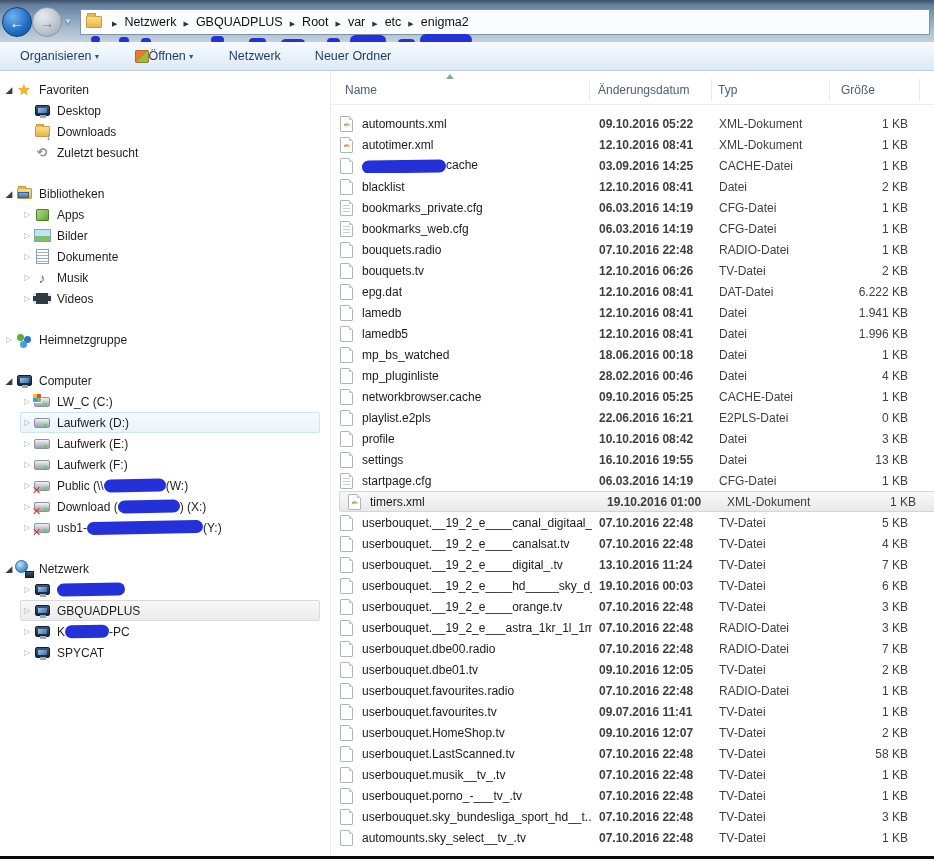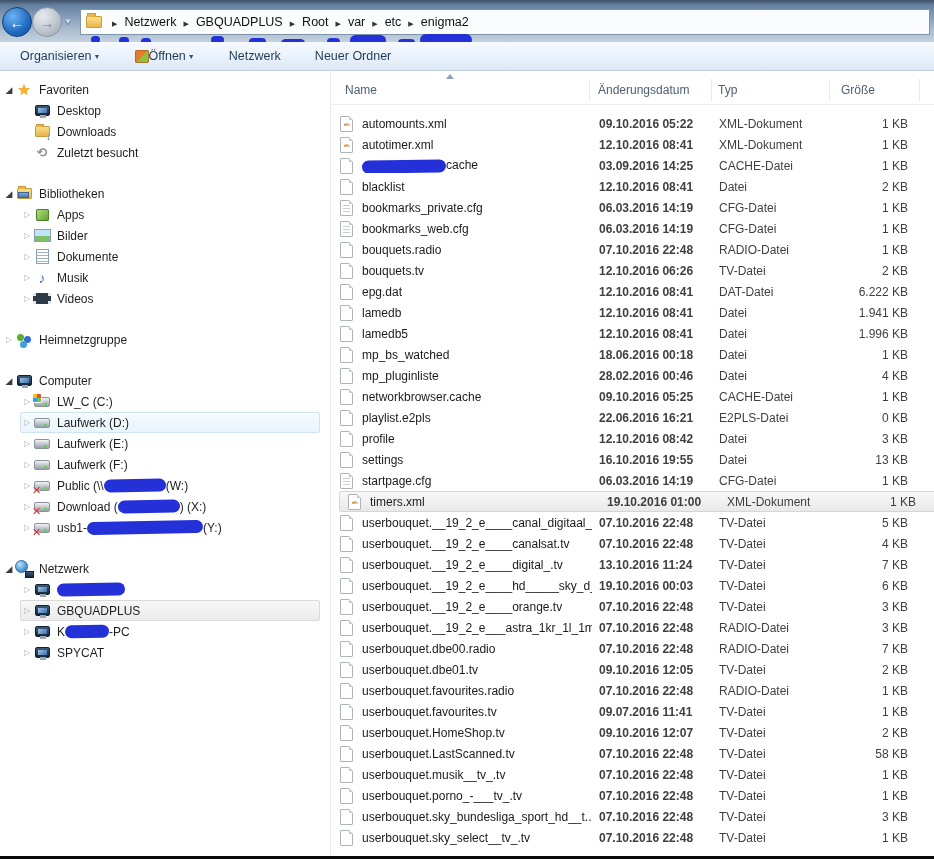--- a/index.html
+++ b/index.html
@@ -478,21 +478,21 @@
           <div class="f-row">
             <span class="fi fi-plain"></span>
             <div class="c-name">playlist.e2pls</div>
             <div class="c-date">22.06.2016 16:21</div>
             <div class="c-typ">E2PLS-Datei</div>
             <div class="c-size">0 KB</div>
           </div>
           <div class="f-row">
             <span class="fi fi-plain"></span>
             <div class="c-name">profile</div>
-            <div class="c-date">12.10.2016 08:42</div>
+            <div class="c-date">10.10.2016 08:42</div>
             <div class="c-typ">Datei</div>
             <div class="c-size">3 KB</div>
           </div>
           <div class="f-row">
             <span class="fi fi-plain"></span>
             <div class="c-name">settings</div>
             <div class="c-date">16.10.2016 19:55</div>
             <div class="c-typ">Datei</div>
             <div class="c-size">13 KB</div>
           </div>
@@ -610,21 +610,21 @@
           </div>
           <div class="f-row">
             <span class="fi fi-plain"></span>
             <div class="c-name">userbouquet.sky_bundesliga_sport_hd__t...</div>
             <div class="c-date">07.10.2016 22:48</div>
             <div class="c-typ">TV-Datei</div>
             <div class="c-size">3 KB</div>
           </div>
           <div class="f-row">
             <span class="fi fi-plain"></span>
-            <div class="c-name">userbouquet.sky_select__tv_.tv</div>
+            <div class="c-name">automounts.sky_select__tv_.tv</div>
             <div class="c-date">07.10.2016 22:48</div>
             <div class="c-typ">TV-Datei</div>
             <div class="c-size">1 KB</div>
           </div>
         </div>
     </div>
   </div>
 
   <div class="bottom-edge"></div>
 </div>

